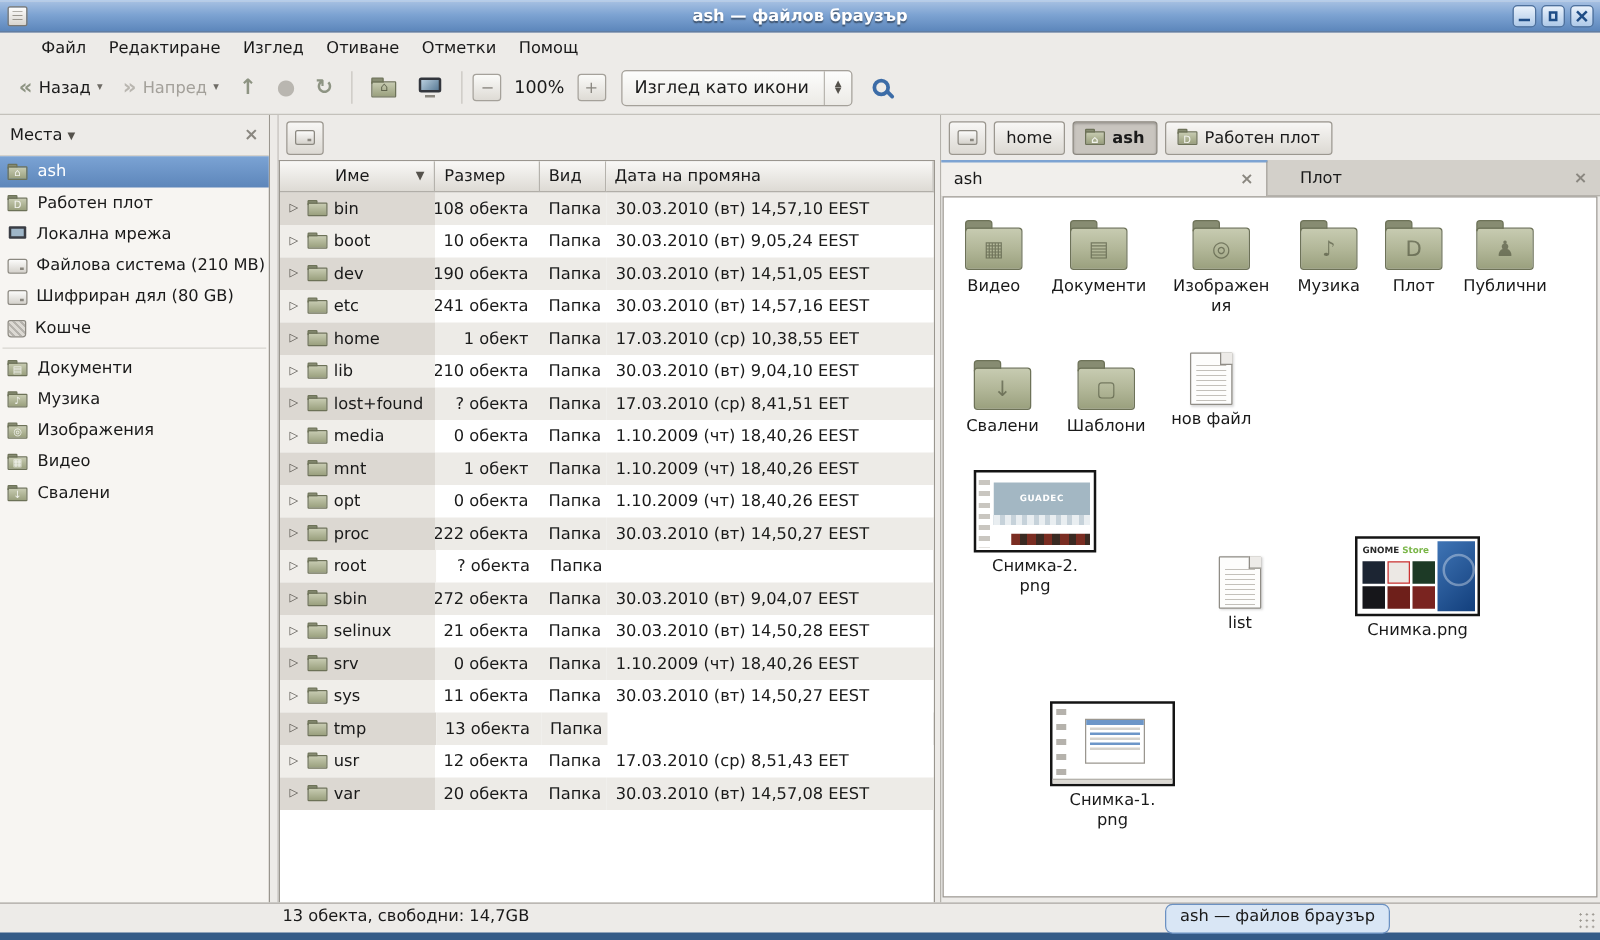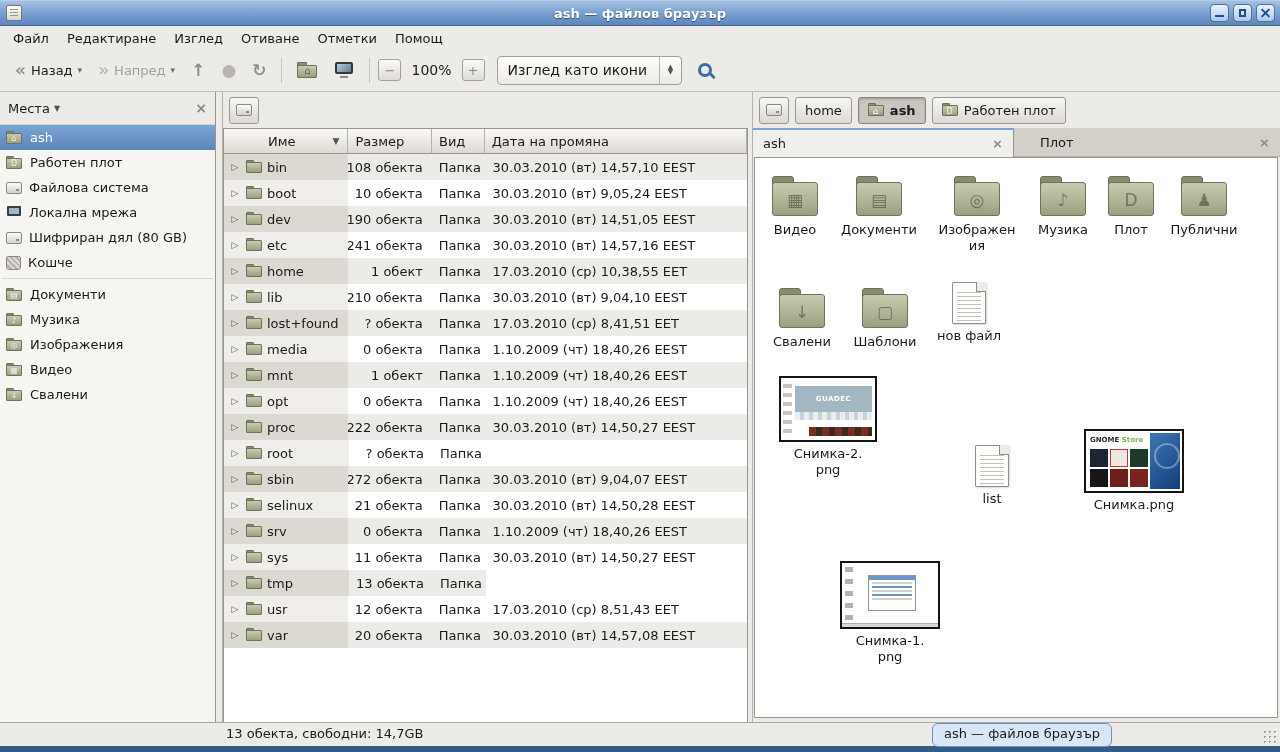--- a/index.html
+++ b/index.html
@@ -21,21 +21,21 @@
   .wbtn { width:19px; height:18px; border:1px solid #4f719c; border-radius:4px;
     background:linear-gradient(#eaf2fb,#aec9e8); position:relative; cursor:default; }
   .wbtn i { position:absolute; background:#1f4d86; }
   .g-min { left:4px; right:4px; bottom:4px; height:2px; }
   .g-max { left:5px; top:4px; width:7px; height:8px; background:transparent !important; border:2px solid #1f4d86; }
   .g-x1 { left:3px; top:7px; width:11px; height:2px; transform:rotate(45deg); }
   .g-x2 { left:3px; top:7px; width:11px; height:2px; transform:rotate(-45deg); }
 
   
   .menubar { position:absolute; left:0; top:27px; width:100%; height:22px; background:#edebe8;
-    display:flex; align-items:center; padding-left:4px; }
+    display:flex; align-items:center; padding-left:24px; }
   .menu-item { font-size:13px; color:#1a1a1a; padding:2px 9px; }
 
   
   .toolbar { position:absolute; left:0; top:49px; width:100%; height:43px; background:#edebe8;
     border-bottom:1px solid #c4c1bb; display:flex; align-items:center; padding-left:8px; gap:2px; }
   .tbtn { display:flex; align-items:center; gap:5px; height:32px; padding:0 7px; border-radius:3px;
     font-size:13px; color:#1a1a1a; }
   .tbtn.disabled { color:#a3a09a; }
   .nav-ic { font-size:17px; line-height:1; color:#8e9483; font-weight:bold; }
   .tbtn.disabled .nav-ic { color:#b9b6b0; }
@@ -307,26 +307,26 @@
           </li>
           <li class="side-item">
             <span class="mfold">
               <span class="tab"></span>
               <span class="body"></span>
               <span class="emb">D</span>
             </span>
             <span>Работен плот</span>
           </li>
           <li class="side-item">
-            <span class="idrive"></span>
-            <span>Файлова система</span>
-          </li>
-          <li class="side-item">
             <span class="inet"></span>
             <span>Локална мрежа</span>
+          </li>
+          <li class="side-item">
+            <span class="idrive"></span>
+            <span>Файлова система (210 MB)</span>
           </li>
           <li class="side-item">
             <span class="idrive"></span>
             <span>Шифриран дял (80 GB)</span>
           </li>
           <li class="side-item">
             <span class="itrash"></span>
             <span>Кошче</span>
           </li>
           <li class="side-sep"></li>

